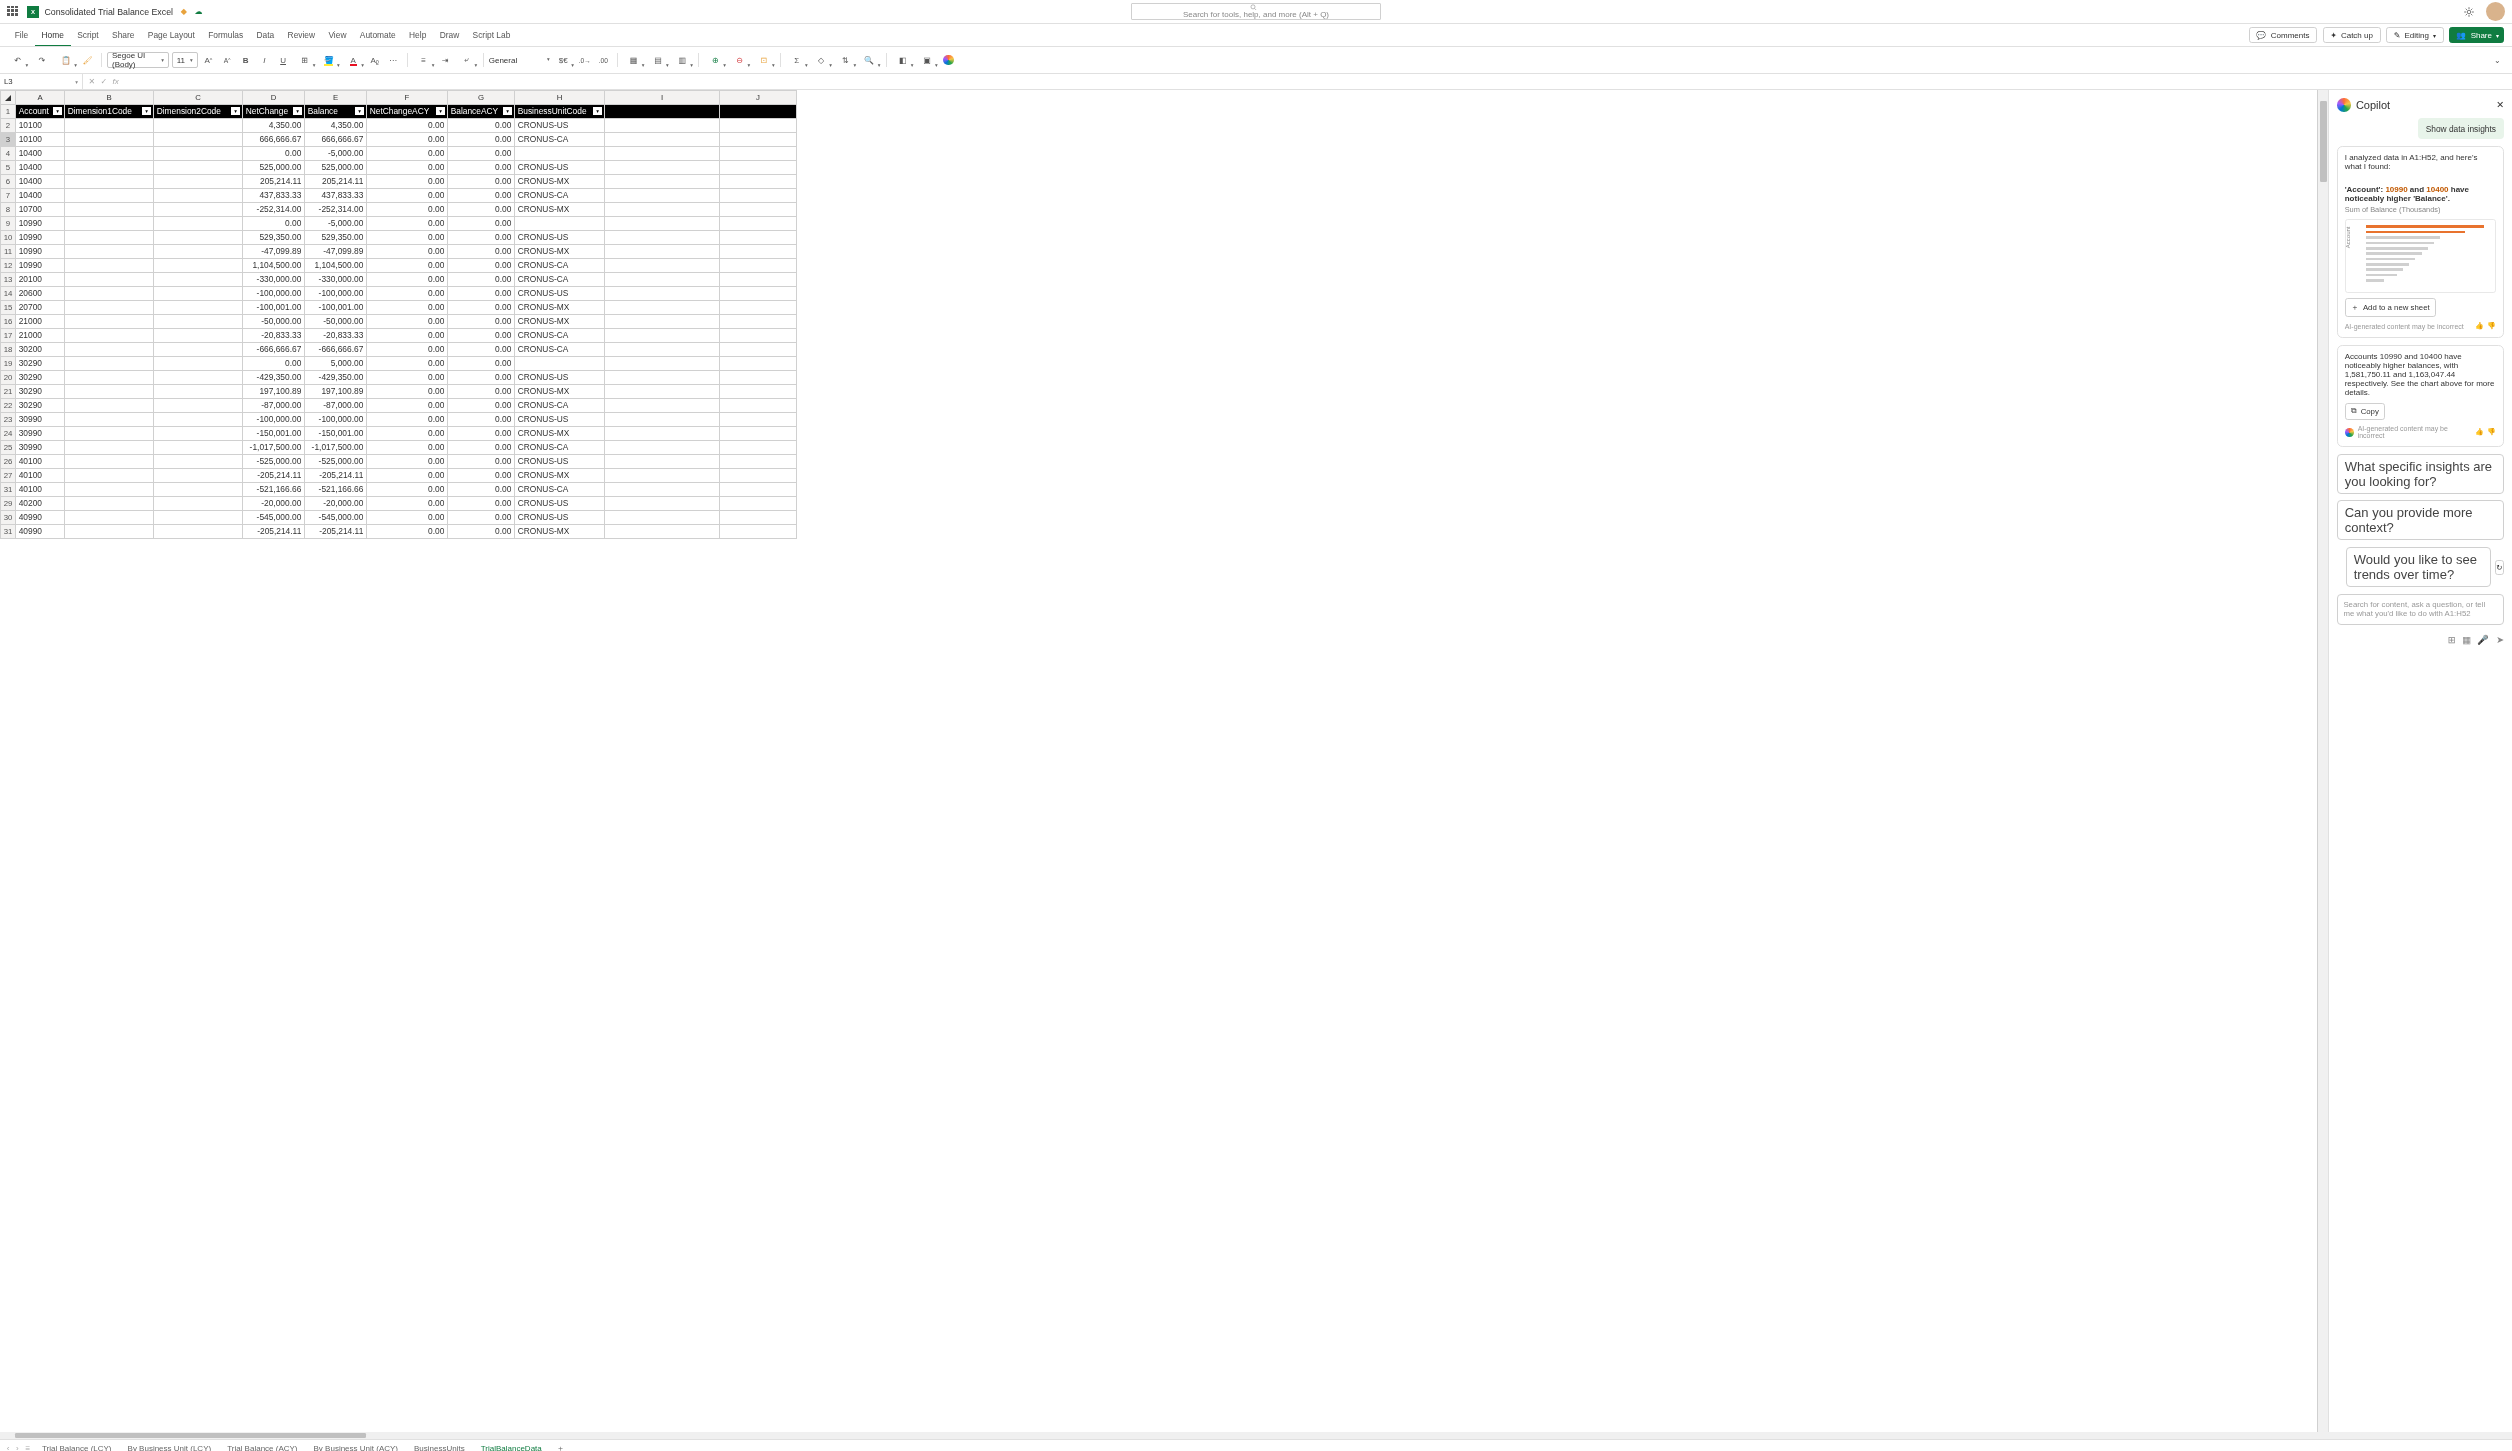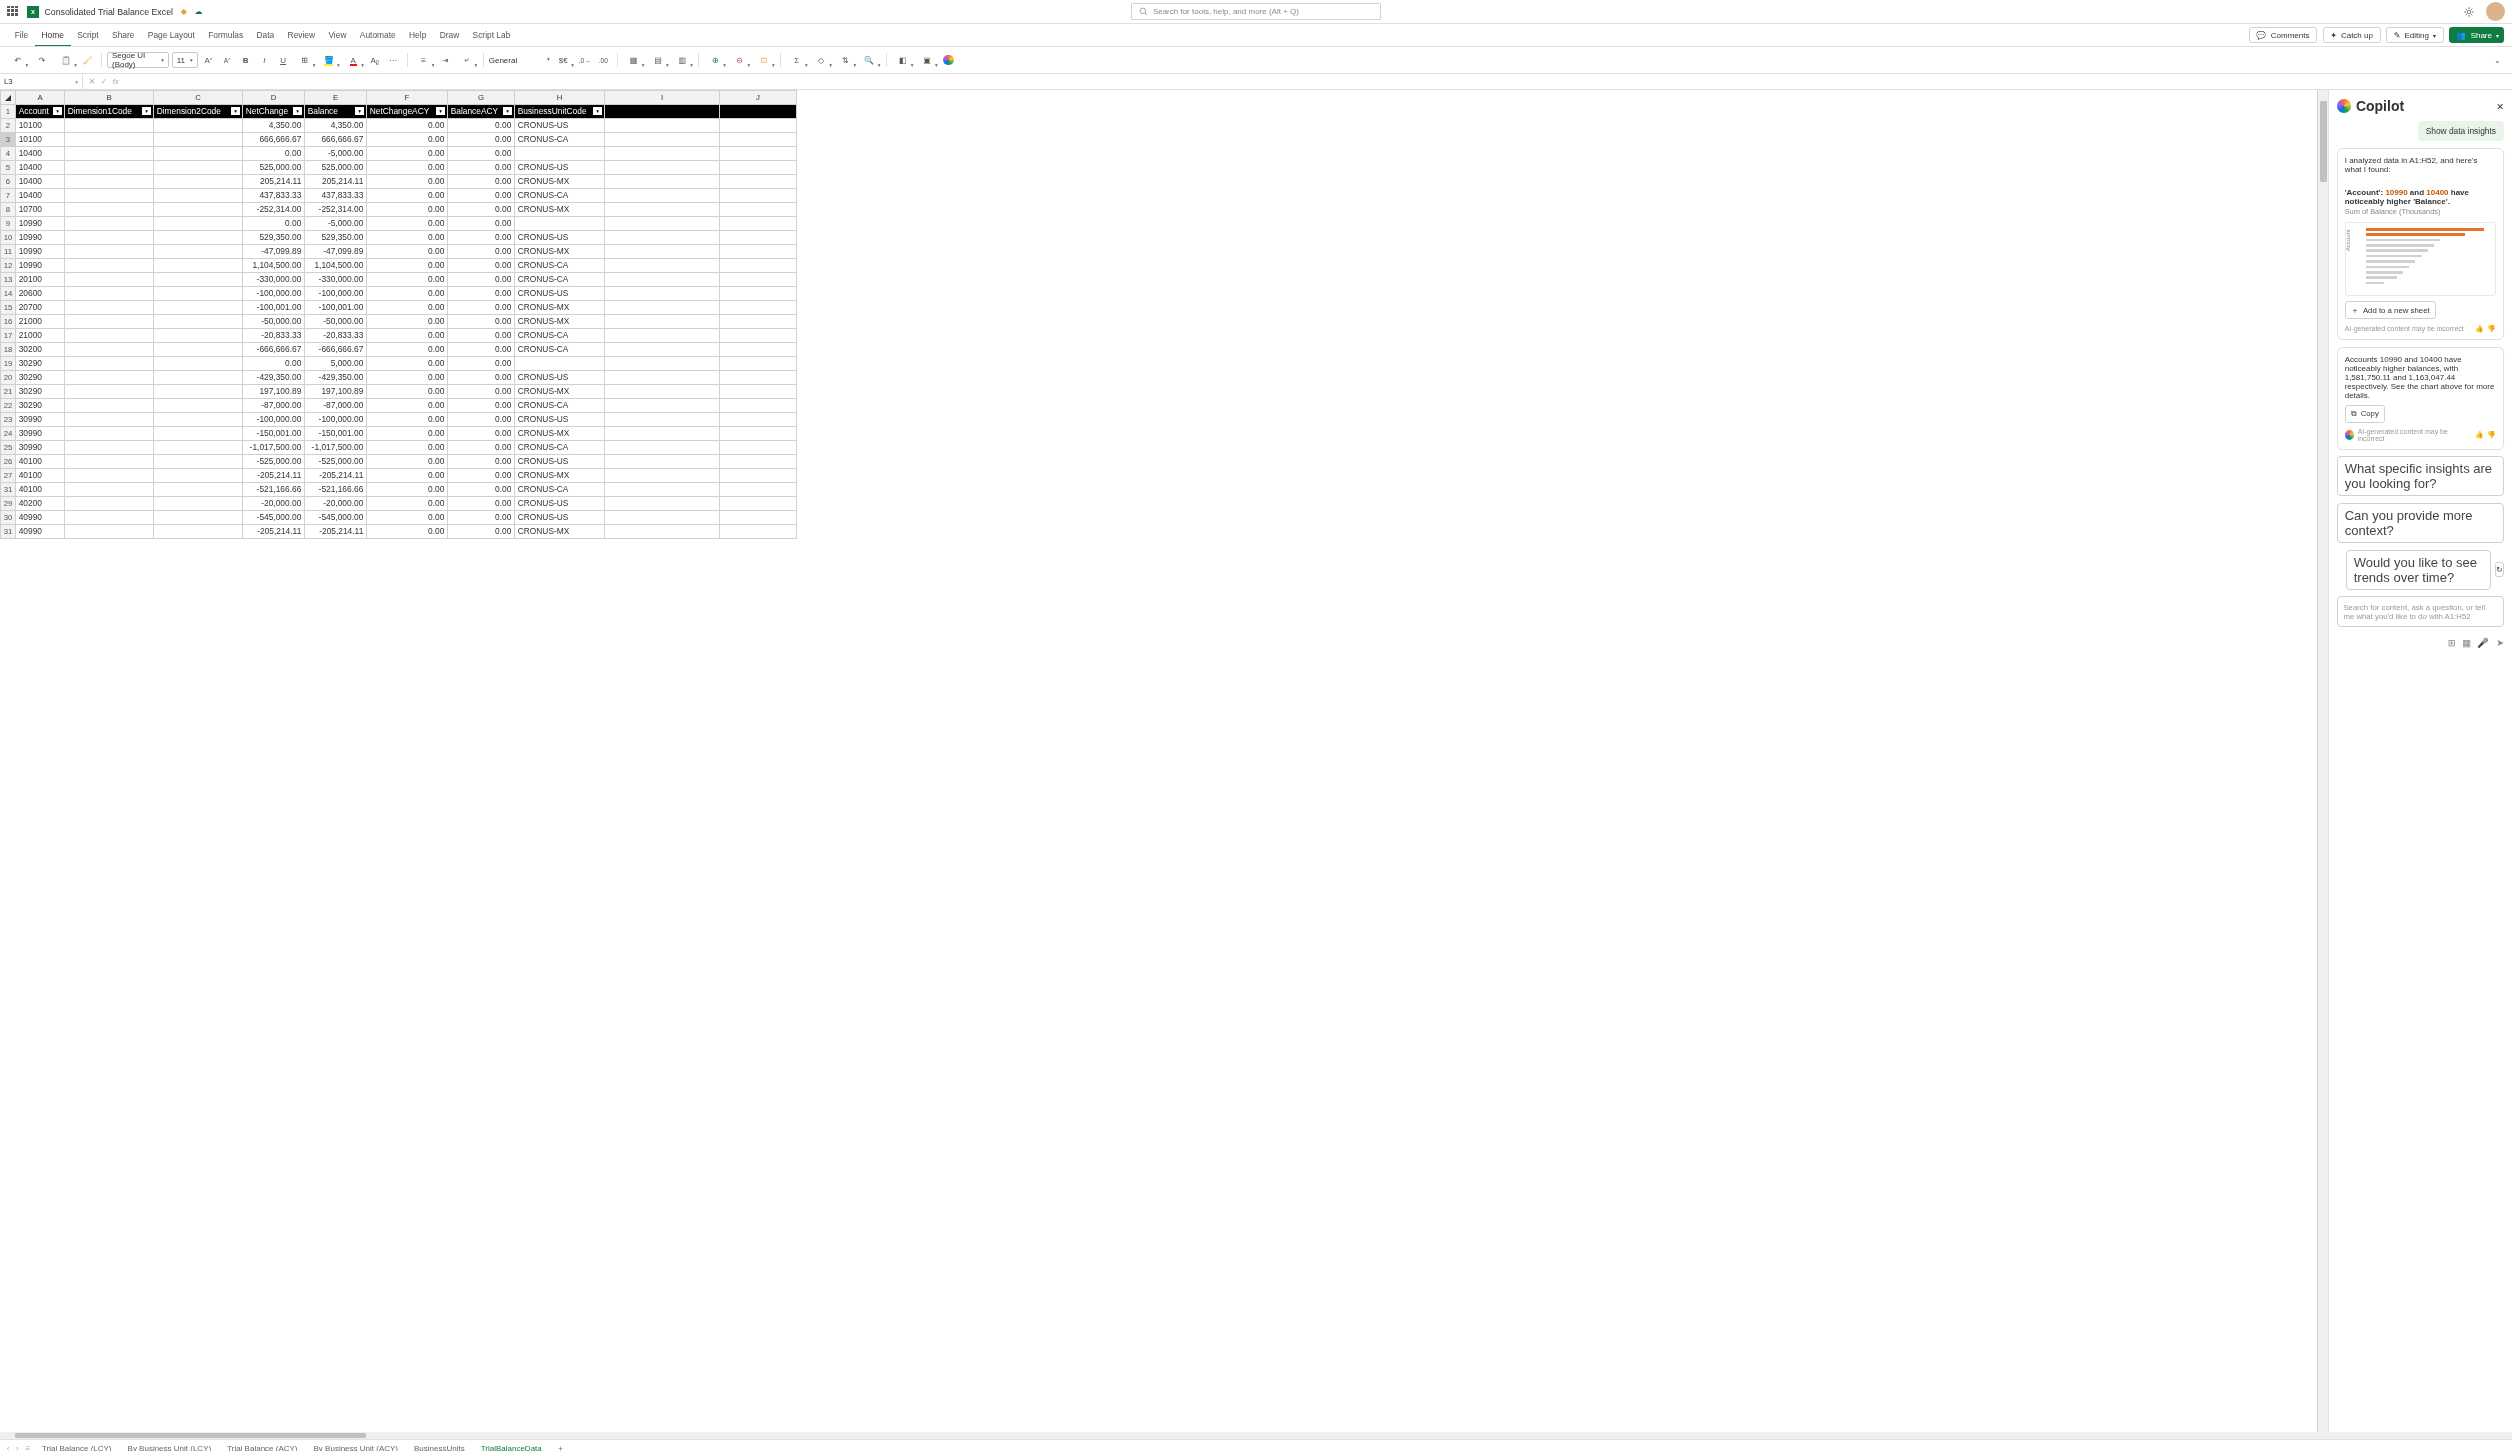--- a/index.html
+++ b/index.html
@@ -6,21 +6,21 @@
 body { font-family: "Segoe UI", -apple-system, sans-serif; font-size: 8px; background: #fff; color: #333; overflow: hidden; }
 
 
 .titlebar { display: flex; align-items: center; height: 24px; padding: 0 7px; border-bottom: 0.7px solid #e0e0e0; }
 .titlebar .apps-icon { width: 12px; height: 12px; margin-right: 8px; display: grid; grid-template-columns: repeat(3,2.7px); grid-template-rows: repeat(3,2.7px); gap: 1.3px; }
 .titlebar .apps-icon span { background: #5a5a5a; }
 .titlebar .file-icon { width: 12px; height: 12px; background: #107c41; margin-right: 5.4px; display: flex; align-items: center; justify-content: center; color:#fff; font-size:6px; font-weight:bold; }
 .titlebar .title-text { margin-right: 5.4px; font-size: 8.8px; }
 .titlebar .title-icons { display:flex; gap:4px; }
 .titlebar .title-icons span { width:10.8px; height:10.8px; display:inline-flex; align-items:center; justify-content:center; font-size:8px; }
-.titlebar .searchbox { position: absolute; left: 50%; transform: translateX(-50%); width: 250px; height: 17.5px; border: 0.7px solid #d0d0d0; border-radius: 1px; display: flex; align-items: center; padding: 0 6.7px; color: #888; }
+.titlebar .searchbox { position: absolute; left: 50%; transform: translateX(-50%); width: 250px; height: 17.5px; border: 0.7px solid #d0d0d0; border-radius: 1px; display: flex; align-items: center; padding: 0 6.7px; color: #888; flex-direction: column; }
 .titlebar .searchbox svg { margin-right: 5.4px; }
 .titlebar .right-icons { margin-left: auto; display:flex; align-items:center; gap:10.8px; }
 .titlebar .gear { width:12px; height:12px; color:#5a5a5a; }
 .titlebar .avatar { width:19px; height:19px; border-radius:50%; background:#d9b38c; }
 
 
 .ribbon-tabs { display: flex; align-items: center; height: 23px; border-bottom: 0.7px solid #e0e0e0; padding: 0 8px; }
 .ribbon-tabs .tab { padding: 0 6.7px; height: 100%; display: flex; align-items: center; font-size: 8.4px; color: #555; cursor: pointer; }
 .ribbon-tabs .tab.active { color: #333; font-weight: 500; border-bottom: 1.3px solid #107c41; }
 .ribbon-tabs .spacer { flex: 1; }
@@ -62,21 +62,21 @@
 tr.hdr td.cell { background:#000; color:#fff; font-weight:500; position:relative; }
 tr.hdr .filter { position:absolute; right:2px; top:2px; width:8.8px; height:8.8px; background:#fff; color:#000; font-size:5.4px; display:flex; align-items:center; justify-content:center; }
 tr.sel td.rowhead { background:#d0d0d0; }
 .vscroll { width:10.8px; background:#f0f0f0; border-left:0.7px solid #d0d0d0; position:relative; }
 .vscroll .thumb { position:absolute; top:10.8px; left:1.3px; right:1.3px; height:81px; background:#c0c0c0; border-radius:1.3px; }
 
 
 .copilot { width:184px; border-left:0.7px solid #e0e0e0; display:flex; flex-direction:column; padding:8px; gap:6.7px; overflow-y:auto; }
 .copilot .cp-head { display:flex; align-items:center; gap:5.4px; }
 .copilot .cp-logo { width:13.5px; height:13.5px; background:conic-gradient(#ff6b35,#f7c548,#28a745,#0078d4,#a259ff,#ff6b35); border-radius:50%; }
-.copilot .cp-title { font-size:14px; font-weight:700; }
+.copilot .cp-title { font-size:11px; font-weight:400; }
 .copilot .cp-close { margin-left:auto; cursor:pointer; font-size:9.4px; }
 .copilot .bubble-right { align-self:flex-end; background:#e8f4ea; border-radius:4px; padding:5.4px 8px; font-size:8.4px; }
 .copilot .card { border:0.7px solid #e0e0e0; border-radius:5.4px; padding:6.7px; font-size:8px; }
 .copilot .card .finding { margin-top:14px; }
 .copilot .card .finding b { font-weight:600; }
 .copilot .card .finding .acc { color:#c15800; font-weight:600; }
 .copilot .card .sub { color:#888; font-size:7.4px; margin-top:1.3px; }
 .copilot .chart-thumb { border:0.7px solid #e8e8e8; border-radius:2.7px; height:74px; margin-top:5.4px; padding:5.4px 5.4px 5.4px 20px; position:relative; }
 .copilot .chart-thumb .ylab { position:absolute; left:2.7px; top:50%; transform:rotate(-90deg) translateX(50%); transform-origin:left; font-size:6px; color:#888; }
 .copilot .chart-thumb .bar { height:2.7px; background:#d0d0d0; margin-bottom:2.7px; }

